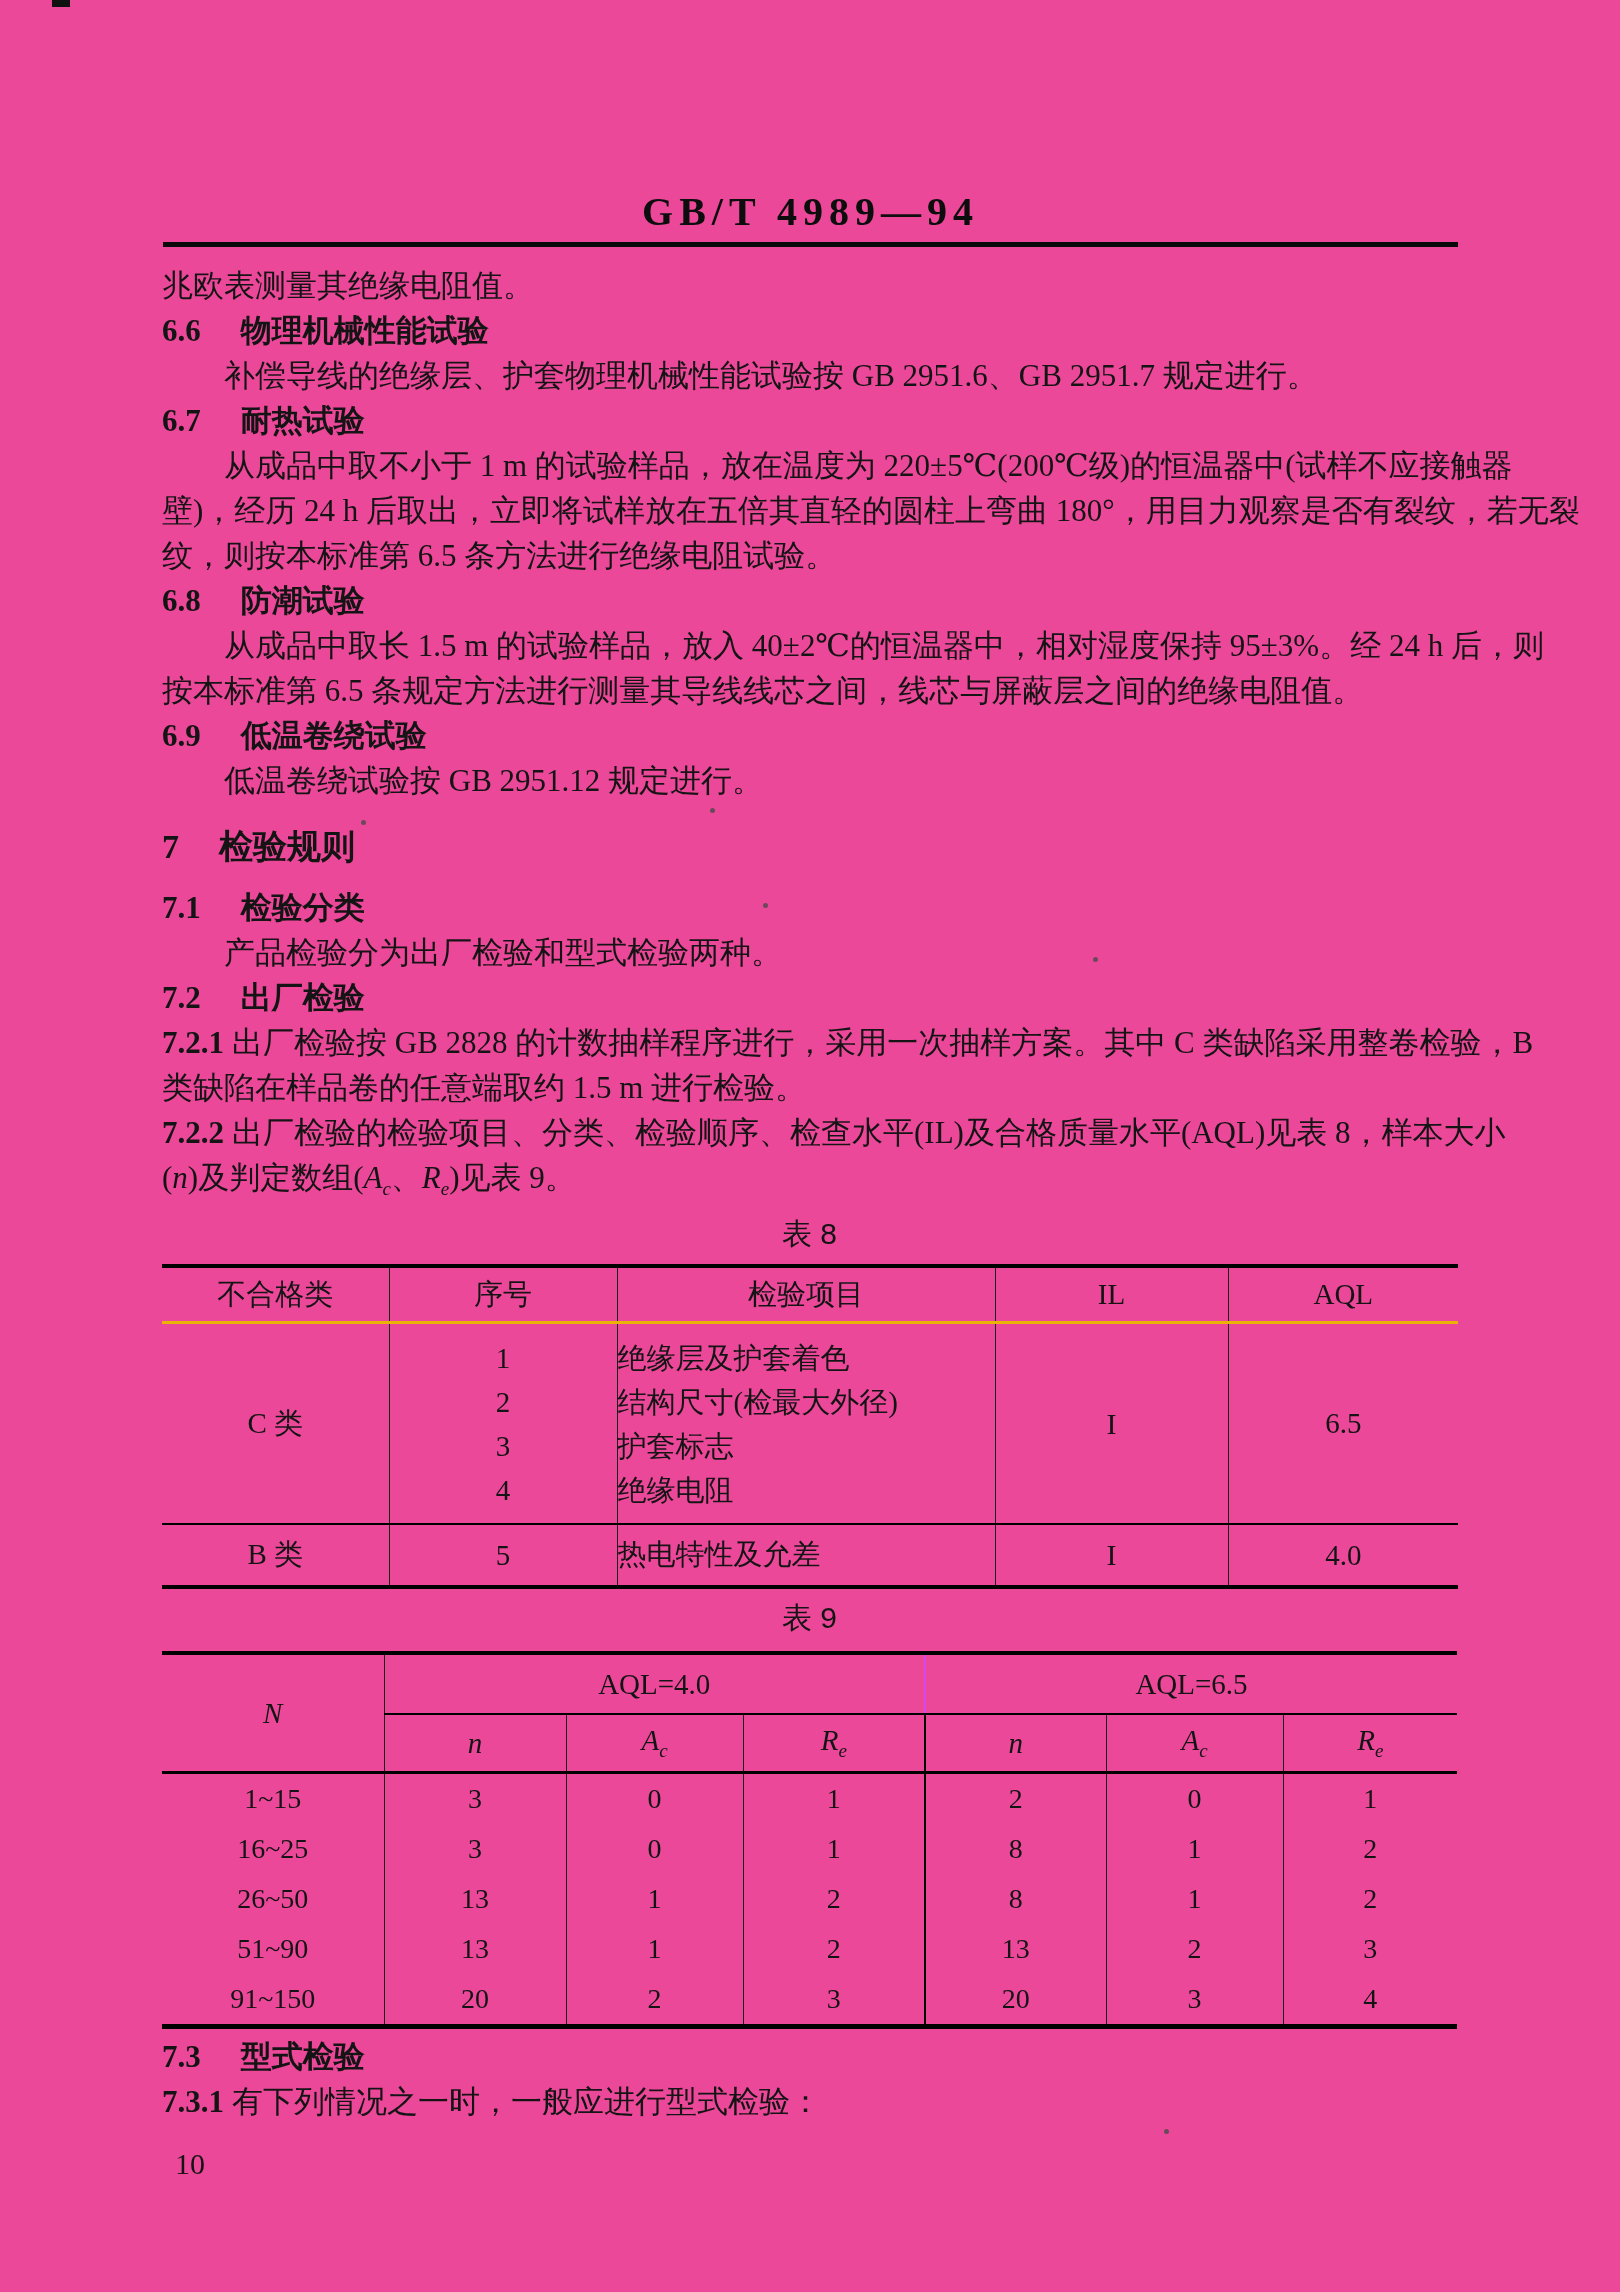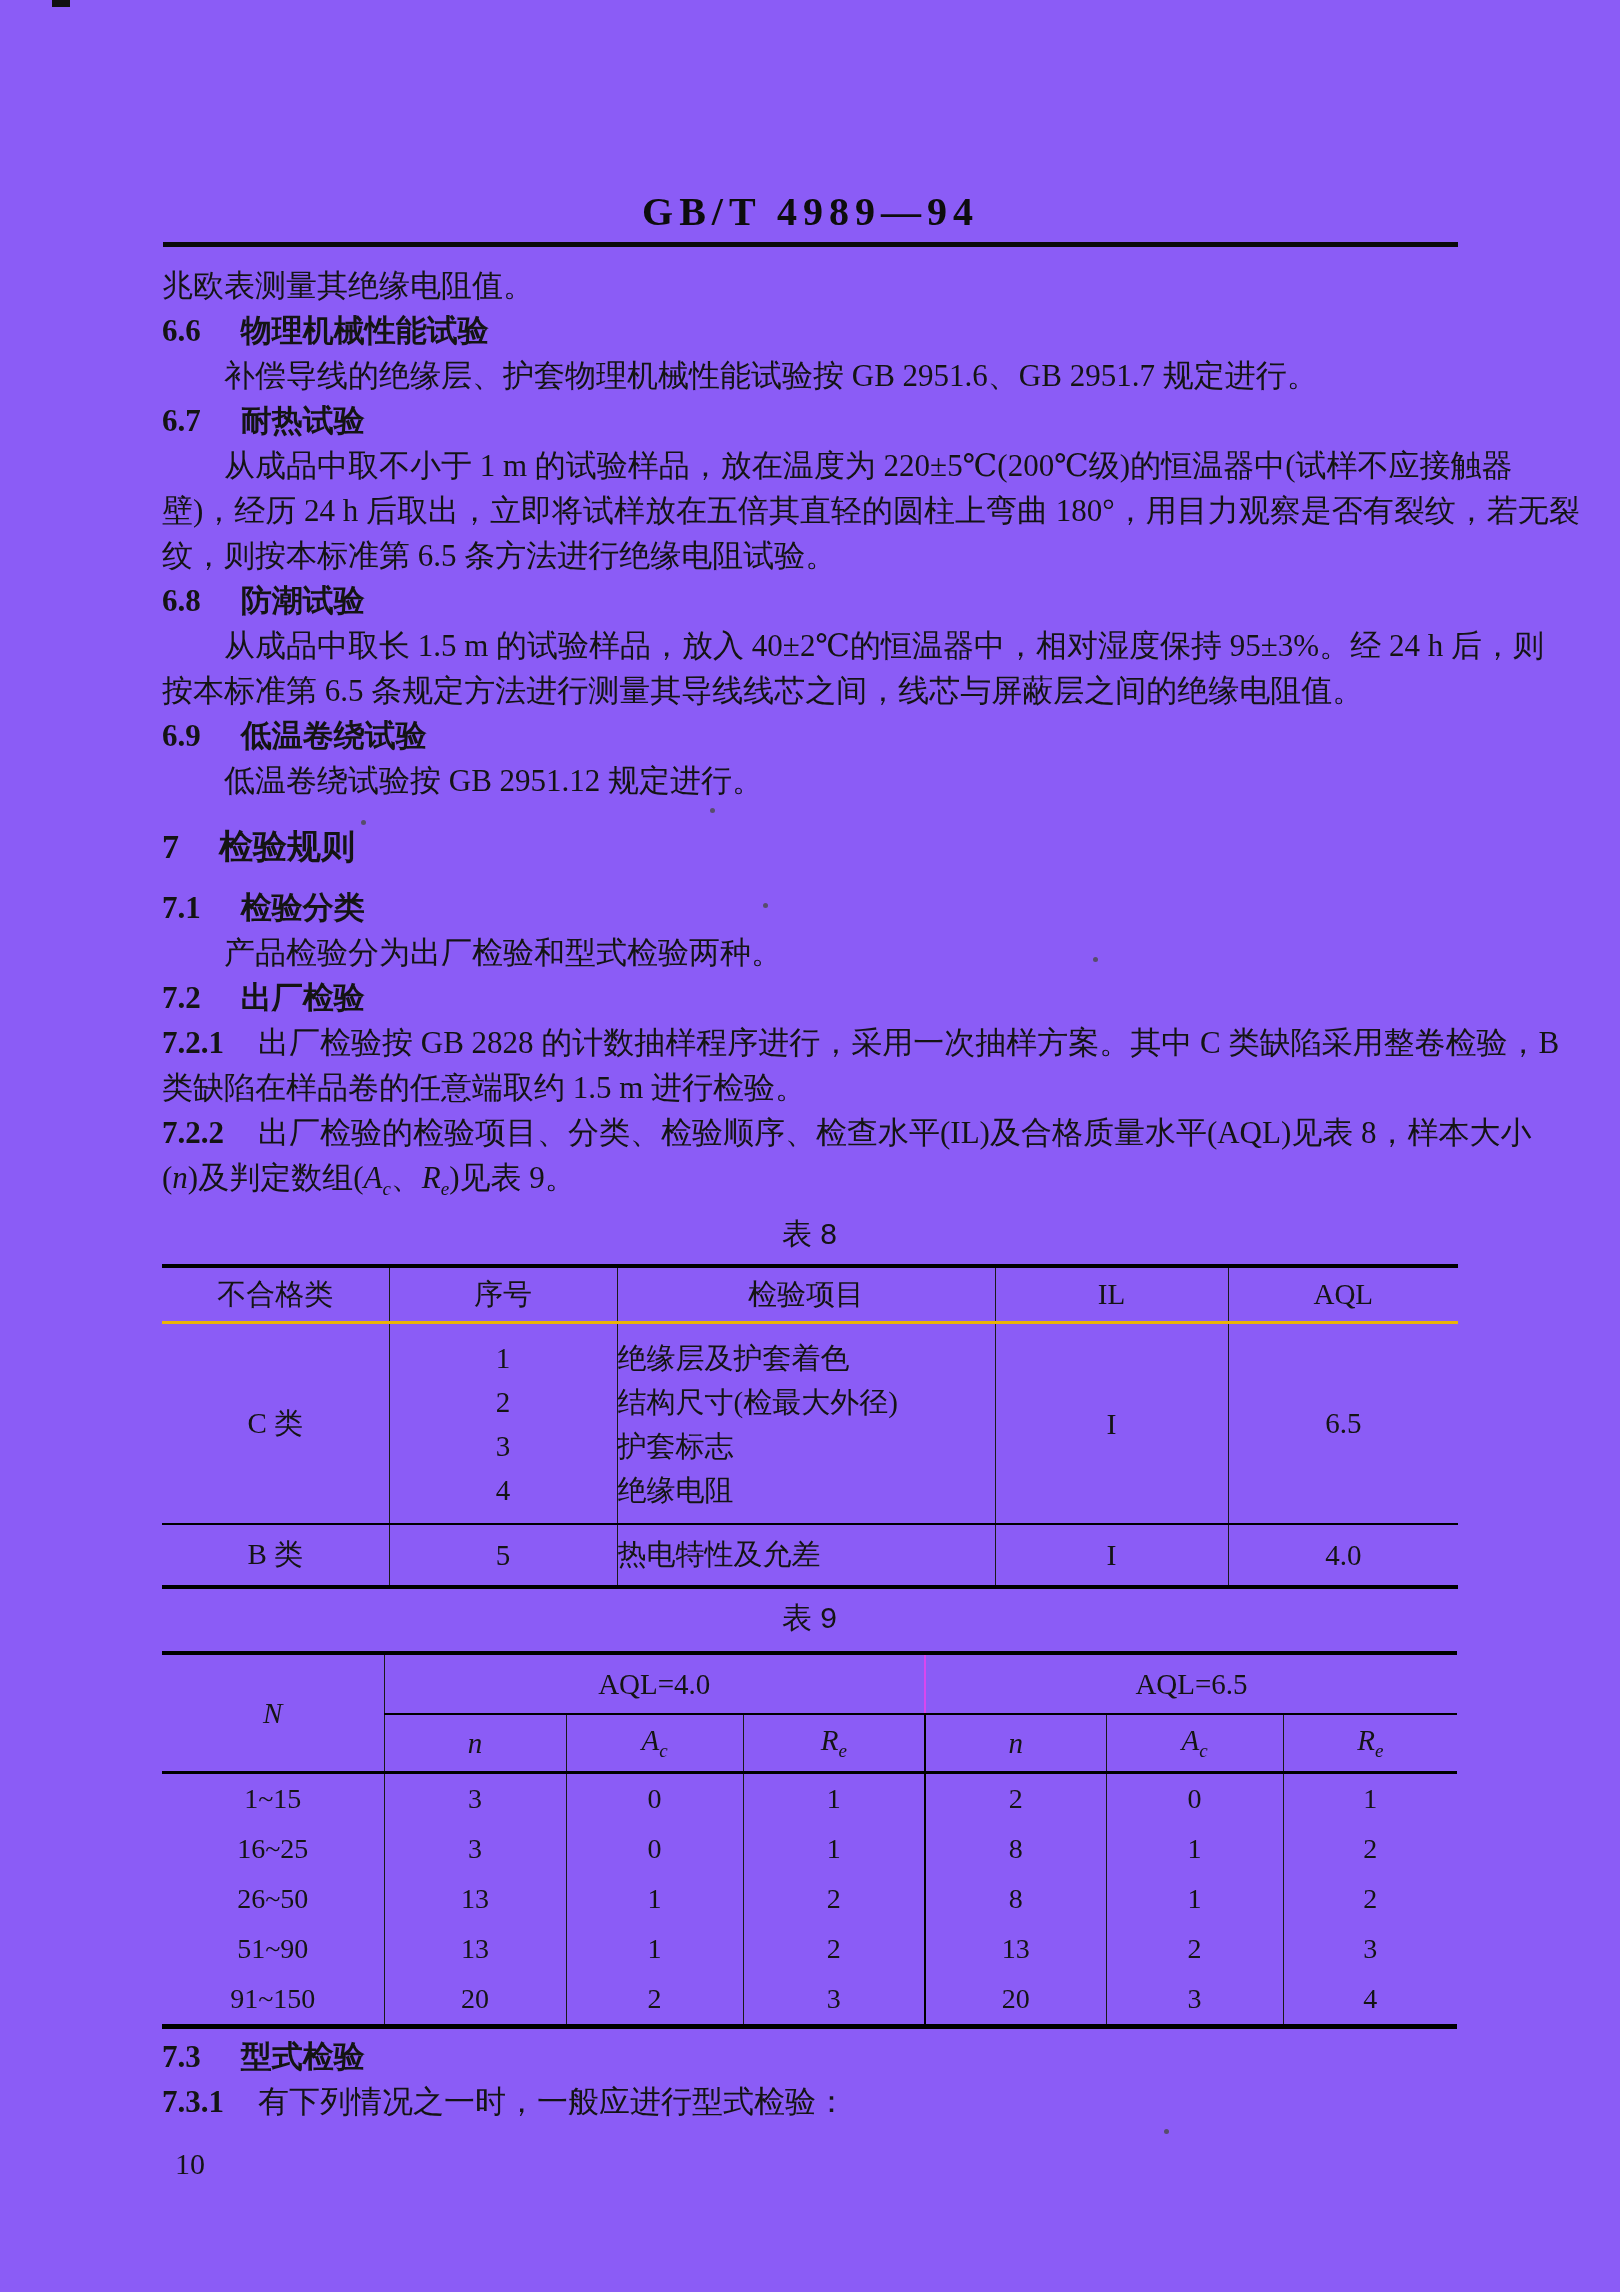--- a/index.html
+++ b/index.html
@@ -4,21 +4,21 @@
 <style>
   html,body{margin:0;padding:0;}
   body{
     width:1621px;height:2292px;
     background:#e8e8e6;
     font-family:"Liberation Serif","DejaVu Serif",serif;
     color:#141414;
   }
   .page{
     position:relative;width:1621px;height:2292px;
-    background:#8b5cf6;overflow:hidden;
+    background:#ec4899;overflow:hidden;
   }
   .doc-title{
     margin:189px 0 0 0;text-align:center;
     font-size:40px;font-weight:bold;letter-spacing:6px;
     line-height:46px;color:#0d0d0d;
   }
   .header-rule{
     margin:7px auto 0 auto;width:1295px;height:0;
     border-top:5px solid #0a0a0a;
   }
@@ -26,21 +26,21 @@
   .line{
     margin:0;line-height:45px;font-size:31px;white-space:nowrap;
   }
   .first{margin-top:16px;}
   .indent{text-indent:62px;}
   .heading{
     font-family:"Liberation Sans","DejaVu Sans",sans-serif;
     font-weight:bold;font-size:31px;
   }
   .heading .hnum{font-family:"Liberation Serif","DejaVu Serif",serif;font-weight:bold;margin-right:40px;}
-  .clause .hnum{font-weight:bold;margin-right:34px;font-family:"Liberation Serif","DejaVu Serif",serif;}
+  .clause .hnum{font-weight:bold;margin-right:8px;font-family:"Liberation Serif","DejaVu Serif",serif;}
   .chapter{
     margin:18px 0 13px 0;line-height:50px;font-size:34px;font-weight:bold;
     font-family:"Liberation Sans","DejaVu Sans",sans-serif;white-space:nowrap;
   }
   .chapter .hnum{font-family:"Liberation Serif","DejaVu Serif",serif;margin-right:40px;}
   .it{font-style:italic;}
   .subsc{font-style:italic;font-size:19px;vertical-align:-7px;}
   .tbl-title{
     margin:0;line-height:45px;font-size:30px;text-align:center;
     font-family:"Liberation Sans","DejaVu Sans",sans-serif;white-space:nowrap;

